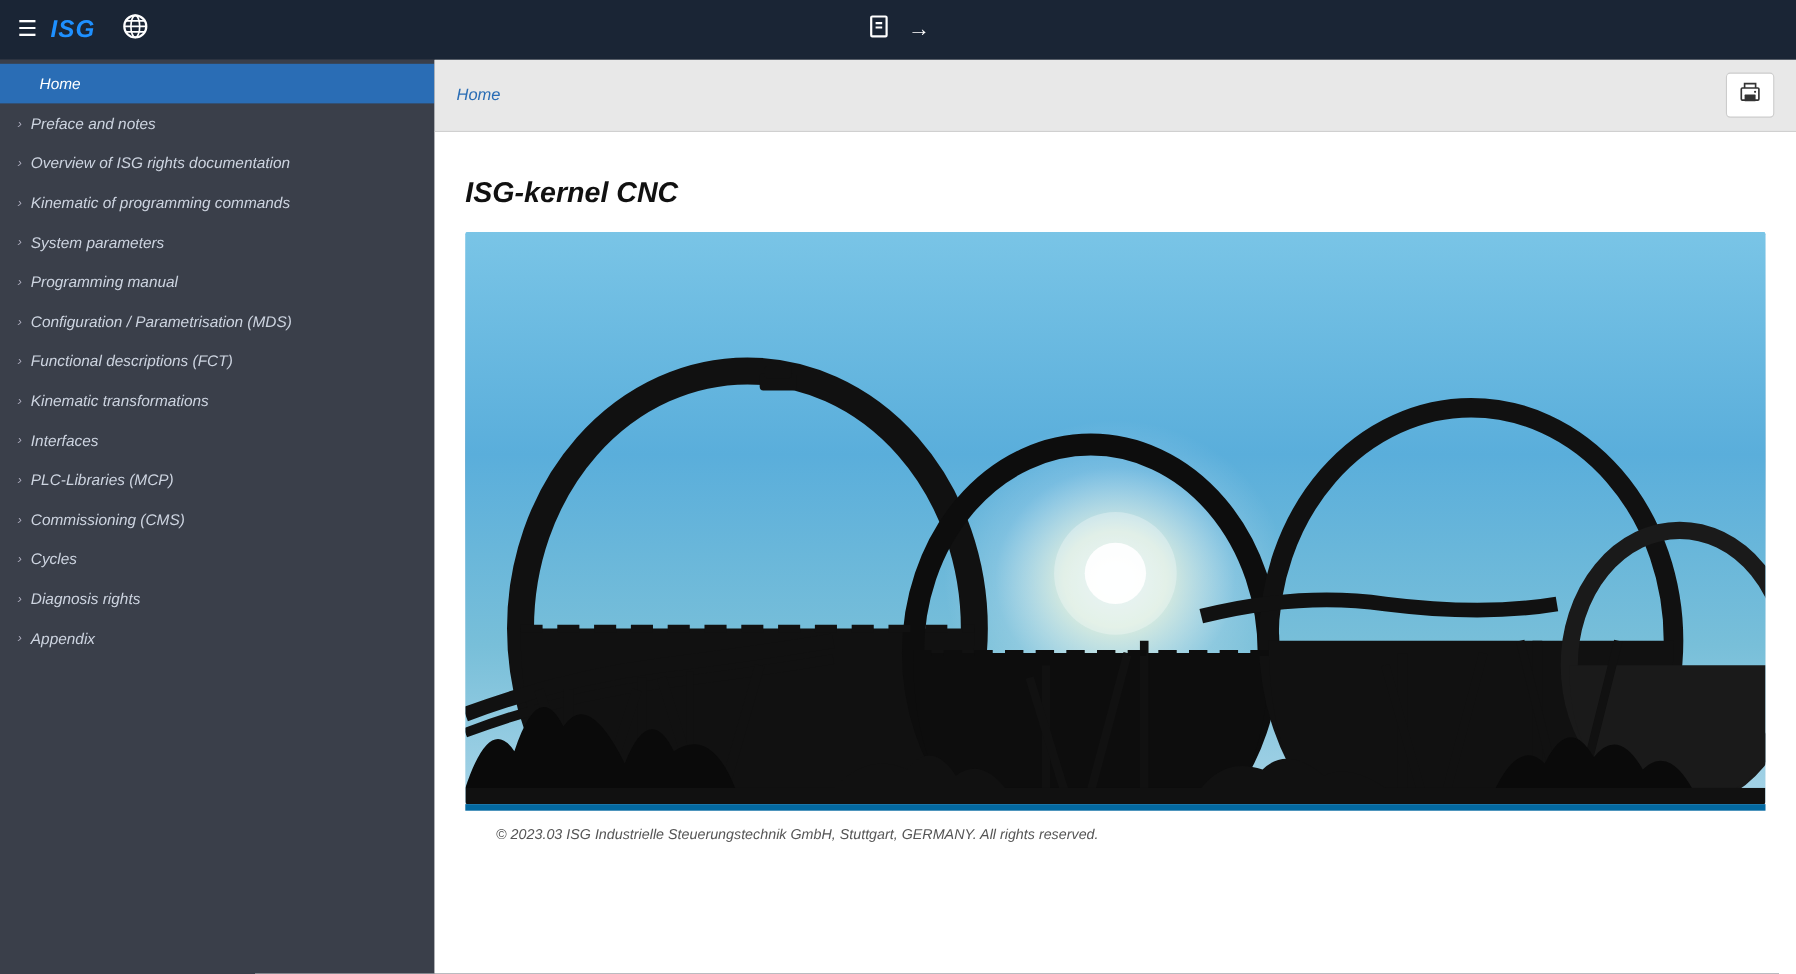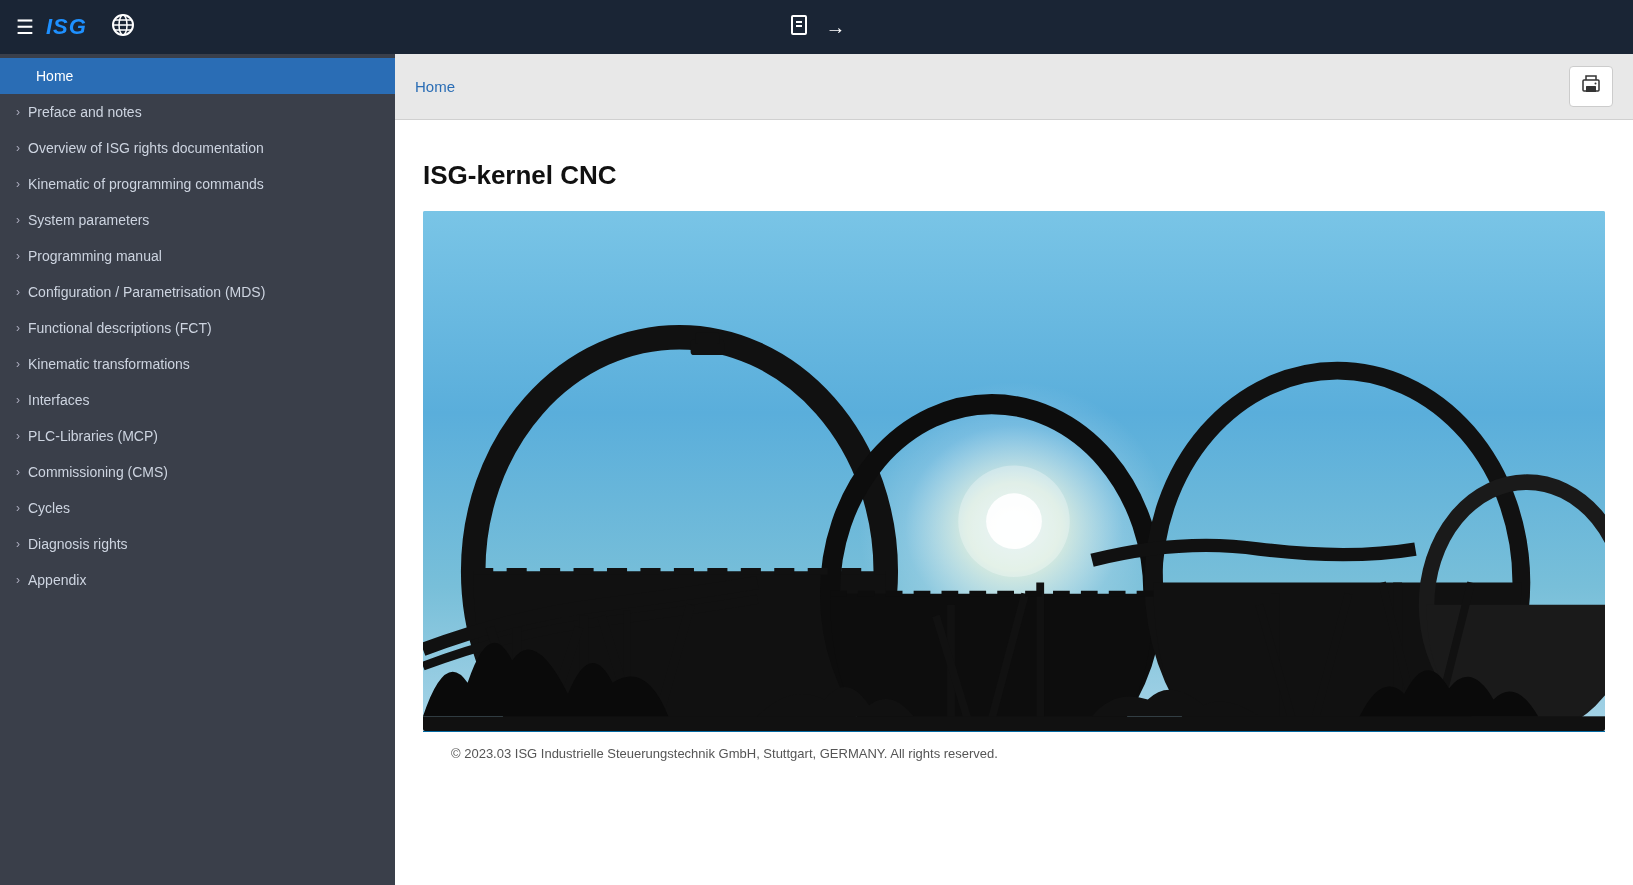--- a/index.html
+++ b/index.html
@@ -75,20 +75,21 @@
       font-size: 20px;
       cursor: pointer;
       margin-left: 12px;
     }
 
     
     #main-layout {
       display: flex;
       flex: 1;
       overflow: hidden;
+      font-style: italic;
     }
 
     
     #sidebar {
       width: 395px;
       background: #3a3f4a;
       overflow-y: auto;
       flex-shrink: 0;
       padding-top: 4px;
     }
@@ -182,21 +183,21 @@
       overflow: hidden;
       border-radius: 2px;
     }
 
     
     #footer {
       background: white;
       padding: 14px 28px;
       font-size: 13px;
       color: #555;
-      border-top: 1px solid #0369a1;
+      border-top: 6px solid #0369a1;
       flex-shrink: 0;
     }
 
     
     #hero-svg {
       width: 100%;
       height: 100%;
     }
   </style>
 </head>

